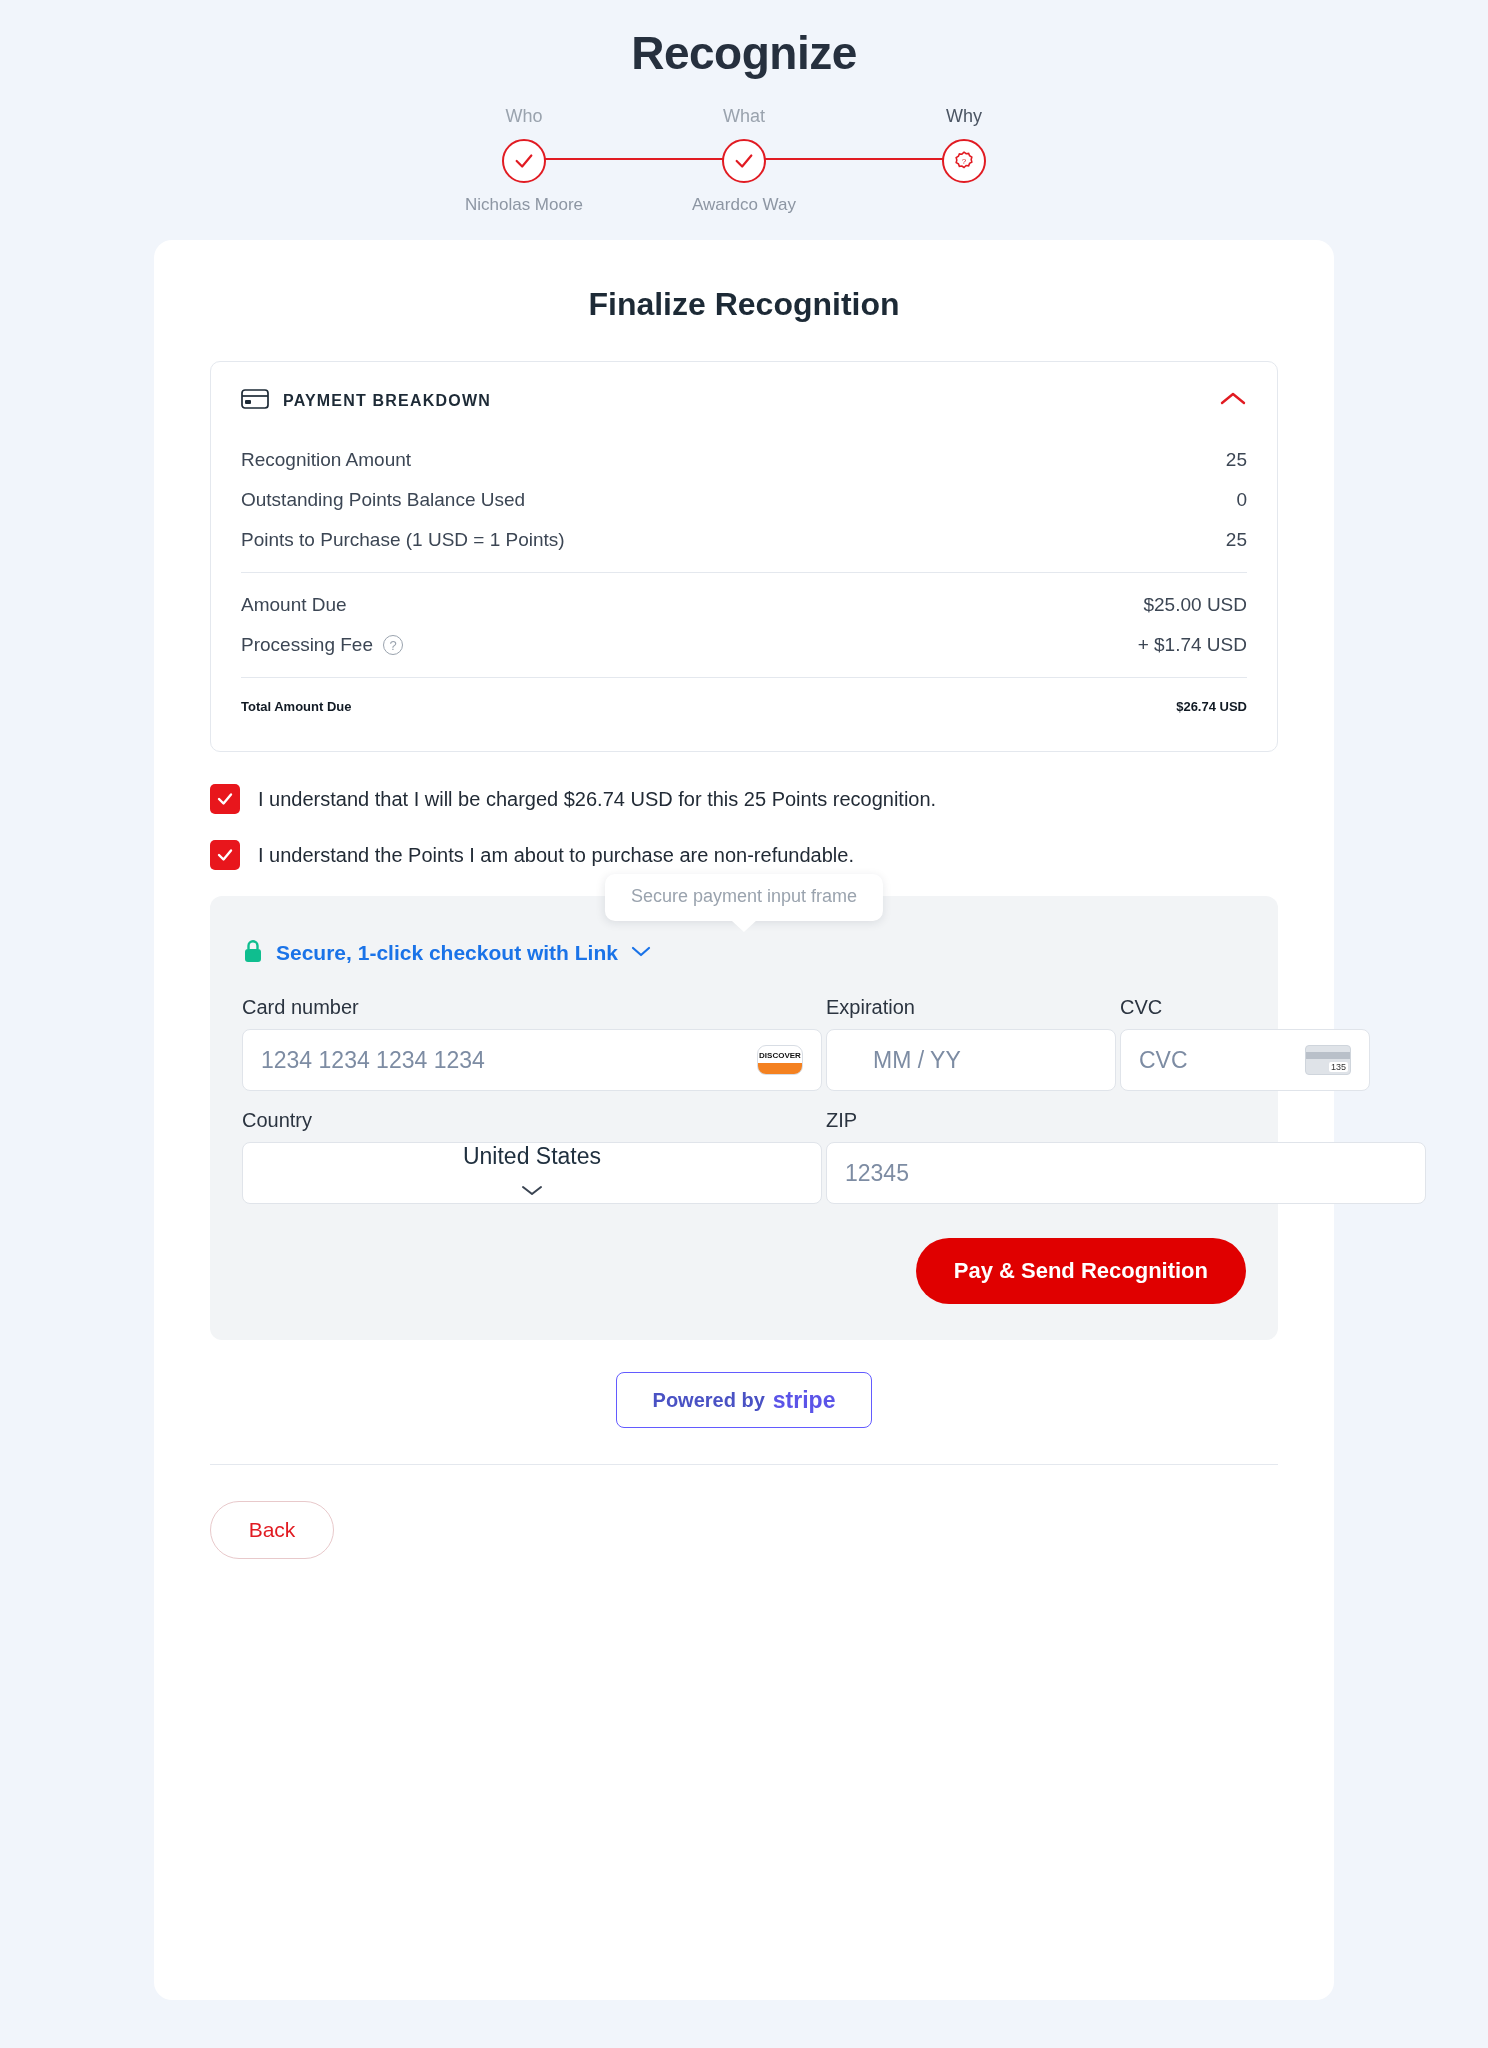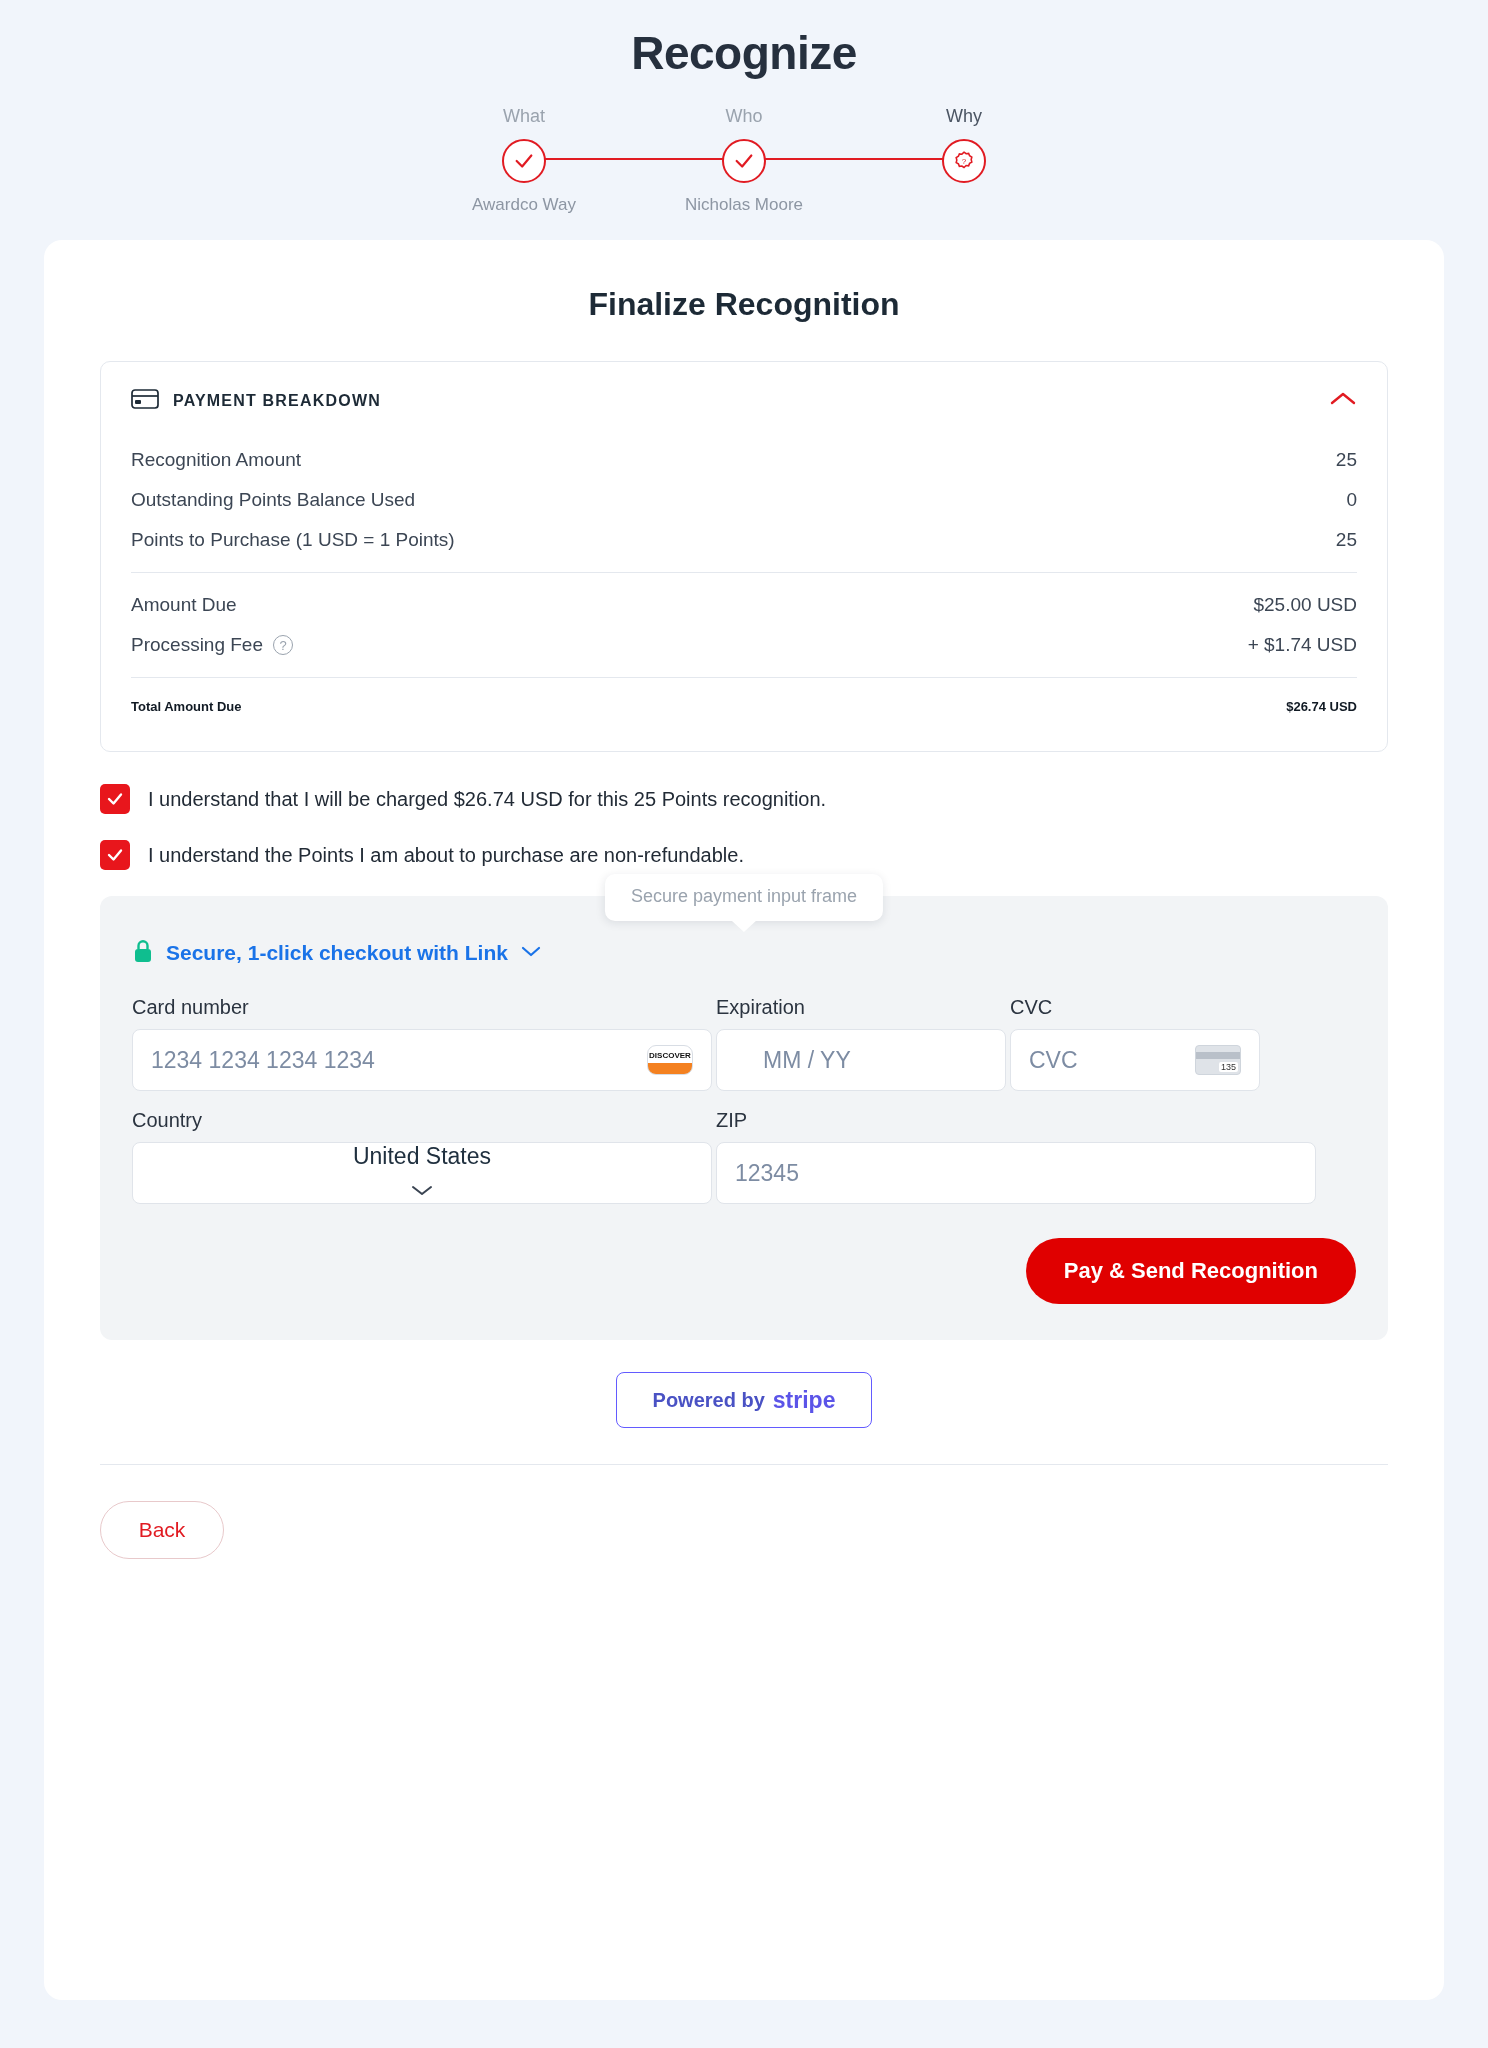--- a/index.html
+++ b/index.html
@@ -72,21 +72,21 @@
     left: 100px;
     right: 100px;
     height: 2px;
     background: #e11b22;
     z-index: 1;
   }
 
   
   .card {
     margin: 14px auto 0;
-    width: 1400px;
+    width: 1180px;
     background: #fff;
     border-radius: 18px;
     padding: 46px 56px 70px;
     min-height: 1760px;
   }
   .card-title {
     text-align: center;
     font-size: 32px;
     font-weight: bold;
     color: #1d2a36;
@@ -289,37 +289,37 @@
 
 <div class="page">
 
   <div class="app-title">Recognize</div>
 
   <div class="stepper">
     <div class="track"></div>
     <div class="step-cols">
 
       <div class="step">
+        <div class="step-top-label">Who</div>
+        <div class="circle">
+          <svg width="22" height="22" viewBox="0 0 24 24" fill="none" stroke="#e11b22" stroke-width="2.4" stroke-linecap="round" stroke-linejoin="round">
+              <polyline points="4,12 10,18 20,6"></polyline>
+            </svg>
+        </div>
+        <div class="step-bottom-label">Nicholas Moore</div>
+      </div>
+
+      <div class="step">
         <div class="step-top-label">What</div>
         <div class="circle">
           <svg width="22" height="22" viewBox="0 0 24 24" fill="none" stroke="#e11b22" stroke-width="2.4" stroke-linecap="round" stroke-linejoin="round">
               <polyline points="4,12 10,18 20,6"></polyline>
             </svg>
         </div>
         <div class="step-bottom-label">Awardco Way</div>
-      </div>
-
-      <div class="step">
-        <div class="step-top-label">Who</div>
-        <div class="circle">
-          <svg width="22" height="22" viewBox="0 0 24 24" fill="none" stroke="#e11b22" stroke-width="2.4" stroke-linecap="round" stroke-linejoin="round">
-              <polyline points="4,12 10,18 20,6"></polyline>
-            </svg>
-        </div>
-        <div class="step-bottom-label">Nicholas Moore</div>
       </div>
 
       <div class="step">
         <div class="step-top-label active">Why</div>
         <div class="circle">
           <svg width="24" height="24" viewBox="0 0 24 24" fill="none" stroke="#e11b22" stroke-width="1.6">
             <path d="M12 3.2l2.1 1.5 2.5-.3 1 2.4 2.2 1.3-.6 2.5.6 2.5-2.2 1.3-1 2.4-2.5-.3L12 18.5 9.9 17l-2.5.3-1-2.4L4.2 13.6l.6-2.5-.6-2.5 2.2-1.3 1-2.4 2.5.3z"></path>
             <text x="12" y="14.5" font-size="8" fill="#e11b22" stroke="none" text-anchor="middle" font-family="Liberation Sans">?</text>
           </svg>
         </div>

